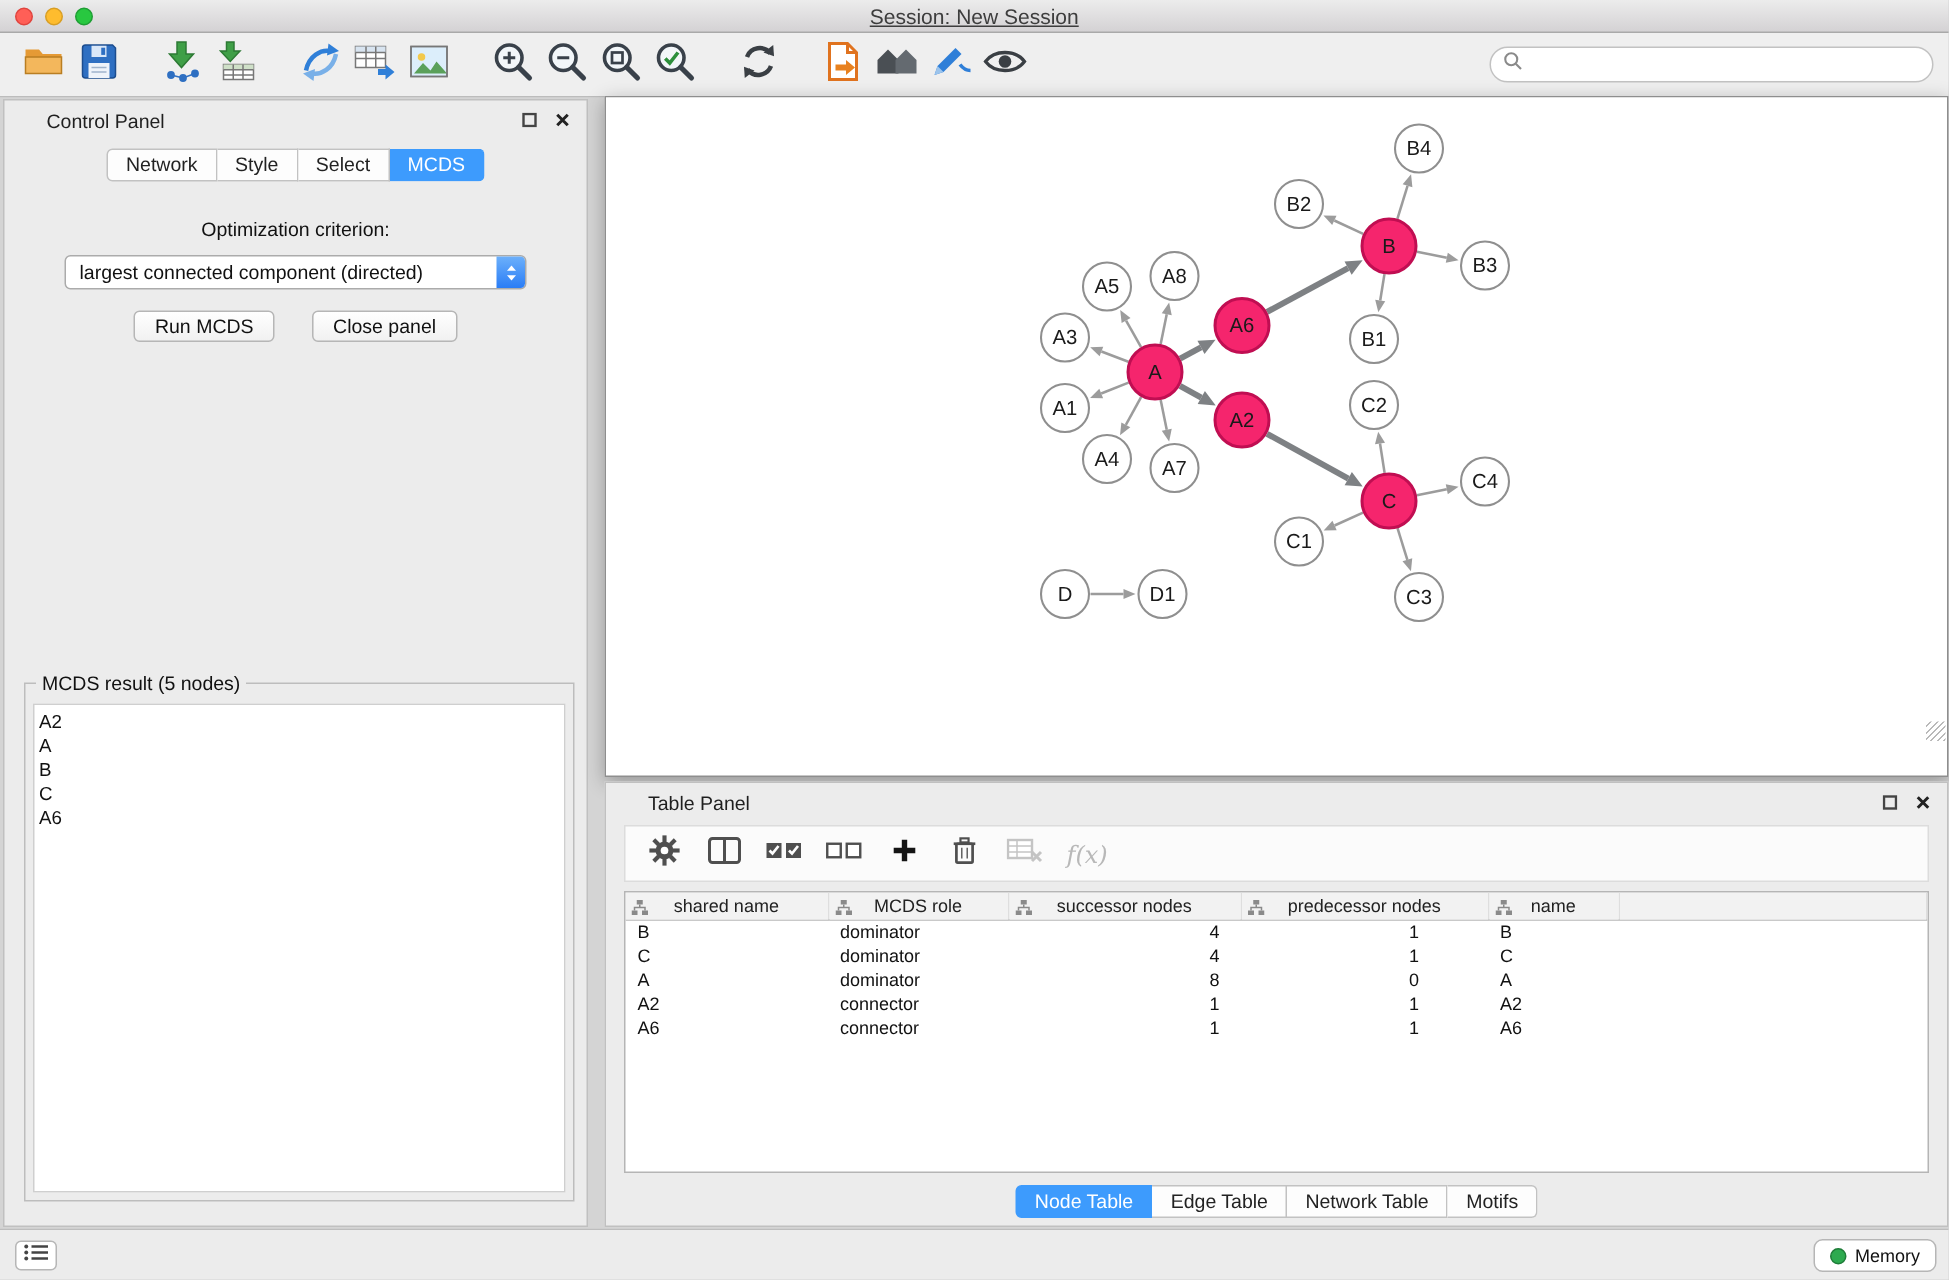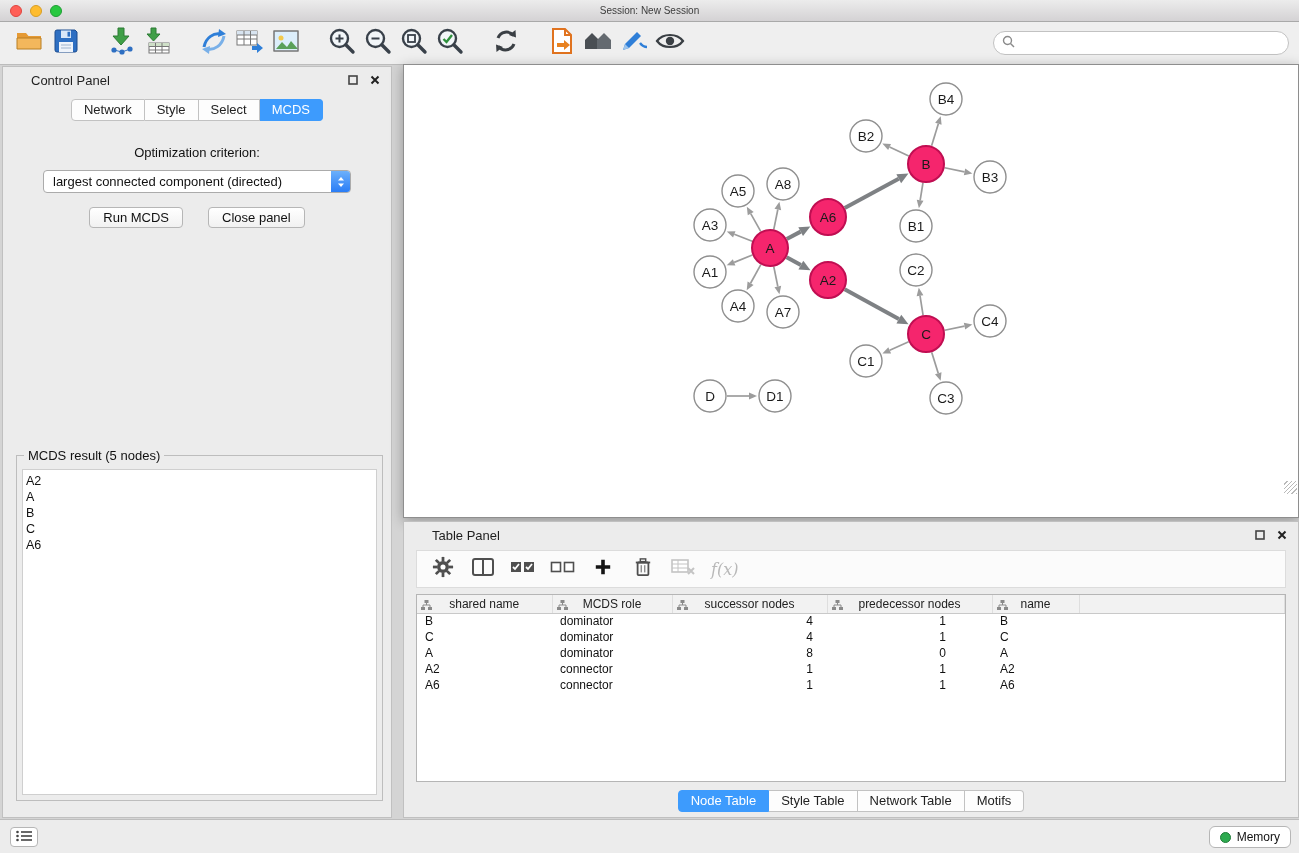--- a/index.html
+++ b/index.html
@@ -3,21 +3,21 @@
 <meta charset="utf-8">
 <style>
   * { margin:0; padding:0; box-sizing:border-box; }
   html,body { width:1299px; height:853px; overflow:hidden; background:#d4d4d4;
               font-family:"Liberation Sans", sans-serif; -webkit-font-smoothing:antialiased; }
 
   
   .titlebar { position:absolute; left:0; top:0; width:1299px; height:22px;
     background:linear-gradient(#ececec,#d4d2d4); border-bottom:1px solid #a9a9a9;
     display:flex; align-items:center; justify-content:center; }
-  .titlebar .title { font-size:10px; color:#3d3d3d; }
+  .titlebar .title { font-size:14px; color:#3d3d3d;text-decoration:underline; }
   .lights { position:absolute; left:10px; top:5px; display:flex; gap:8px; }
   .light { width:12px; height:12px; border-radius:50%; }
   .light.red { background:#ff5f57; border:1px solid #e0443e; }
   .light.yellow { background:#febc2e; border:1px solid #d89e24; }
   .light.green { background:#28c840; border:1px solid #1f9e34; }
 
   
   .toolbar { position:absolute; left:0; top:22px; width:1299px; height:43px;
     background:#efefef; border-bottom:1px solid #bcbcbc;
     display:flex; align-items:center; padding-left:12px; }
@@ -599,21 +599,21 @@
             <td class="num">1</td>
             <td class="num num2">1</td>
             <td>A6</td>
             <td></td>
           </tr>
         </tbody>
     </table>
   </div>
   <div class="tp-tabs seg">
     <div class="seg-tab active">Node Table</div>
-    <div class="seg-tab">Style Table</div>
+    <div class="seg-tab">Edge Table</div>
     <div class="seg-tab">Network Table</div>
     <div class="seg-tab">Motifs</div>
   </div>
 </div>
 
 <div class="statusbar">
   <div class="sb-list-btn">
     <span><svg width="16" height="12" viewBox="0 0 16 12">
           <circle cx="1.5" cy="2" r="1.3" fill="#444"></circle>
           <line x1="5" y1="2" x2="16" y2="2" stroke="#444" stroke-width="1.6"></line>

